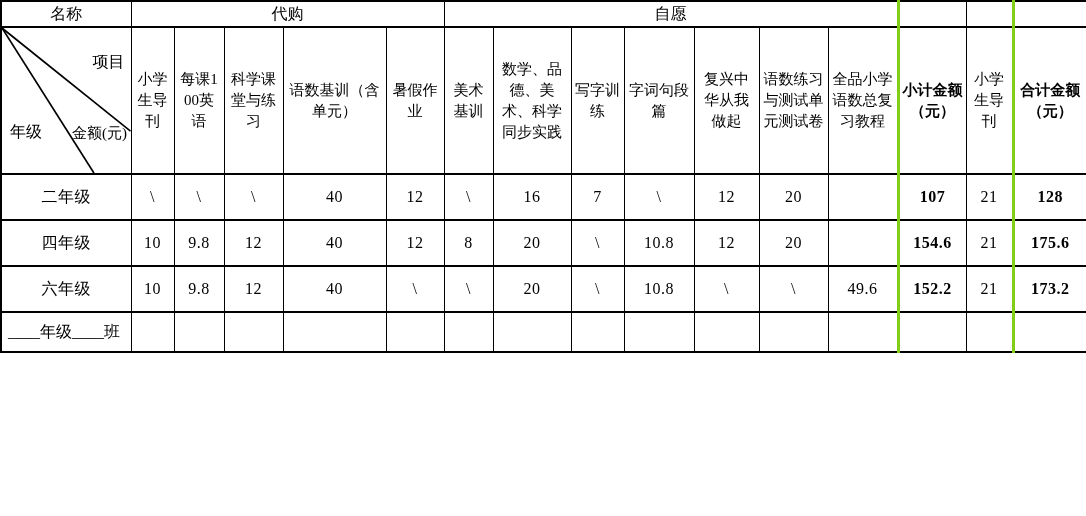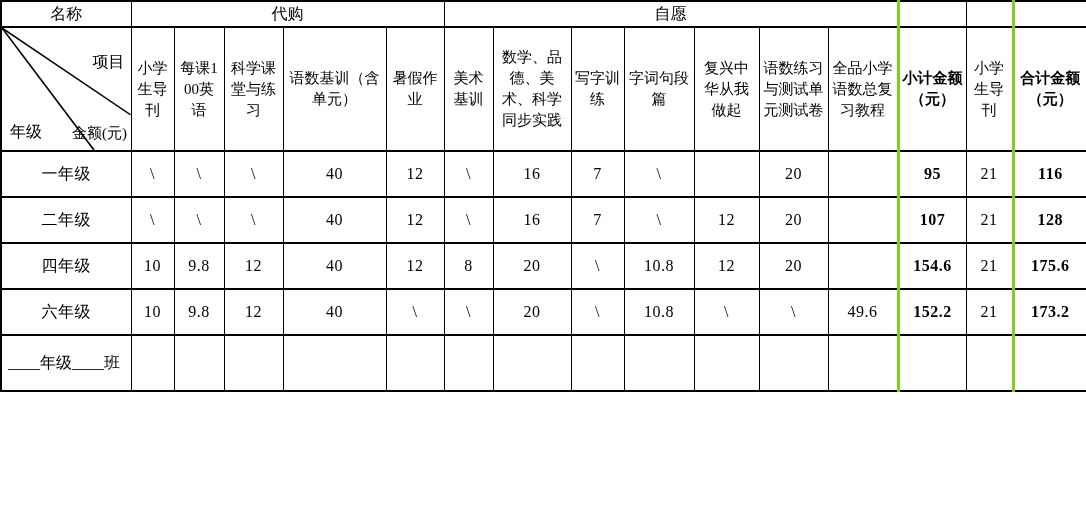--- a/index.html
+++ b/index.html
@@ -25,28 +25,28 @@
     border-bottom: 2px solid #000;
     text-align: center;
     vertical-align: middle;
     padding: 1px 2px;
     font-size: 16px;
     overflow: hidden;
     word-break: break-all;
   }
   tr.row-top { height: 26px; }
   tr.row-top td { font-size: 16px; }
-  tr.row-colheads { height: 124px; }
+  tr.row-colheads { height: 147px; }
   tr.row-colheads td {
     font-size: 15px;
     line-height: 1.4;
     padding: 2px 3px;
   }
   tbody tr { height: 46px; }
-  tbody tr.fill-row { height: 56px; }
+  tbody tr.fill-row { height: 40px; }
   tbody td { font-size: 16px; letter-spacing: 0.5px; }
   .bold { font-weight: bold; }
   .thickL { border-left: 3px solid #84cc16; }
   .col-sync { padding: 2px 11px; }
   .col-subtotal { padding: 2px 6px; }
   
   td.diag-cell { position: relative; padding: 0; }
   .diag-cell svg {
     position: absolute;
     left: 0; top: 0;
@@ -122,38 +122,20 @@
       <td>复兴中华从我做起</td>
       <td>语数练习与测试单元测试卷</td>
       <td>全品小学语数总复习教程</td>
       <td class="bold thickL col-subtotal">小计金额（元）</td>
       <td>小学生导刊</td>
       <td class="bold thickL col-subtotal">合计金额（元）</td>
     </tr>
   </thead>
   <tbody id="tbody">
       <tr>
-        <td>一年级</td>
-        <td>\</td>
-        <td>\</td>
-        <td>\</td>
-        <td>40</td>
-        <td>12</td>
-        <td>\</td>
-        <td>16</td>
-        <td>7</td>
-        <td>\</td>
-        <td></td>
-        <td>20</td>
-        <td></td>
-        <td class="bold thickL">95</td>
-        <td>21</td>
-        <td class="bold thickL">116</td>
-      </tr>
-      <tr>
         <td>二年级</td>
         <td>\</td>
         <td>\</td>
         <td>\</td>
         <td>40</td>
         <td>12</td>
         <td>\</td>
         <td>16</td>
         <td>7</td>
         <td>\</td>

